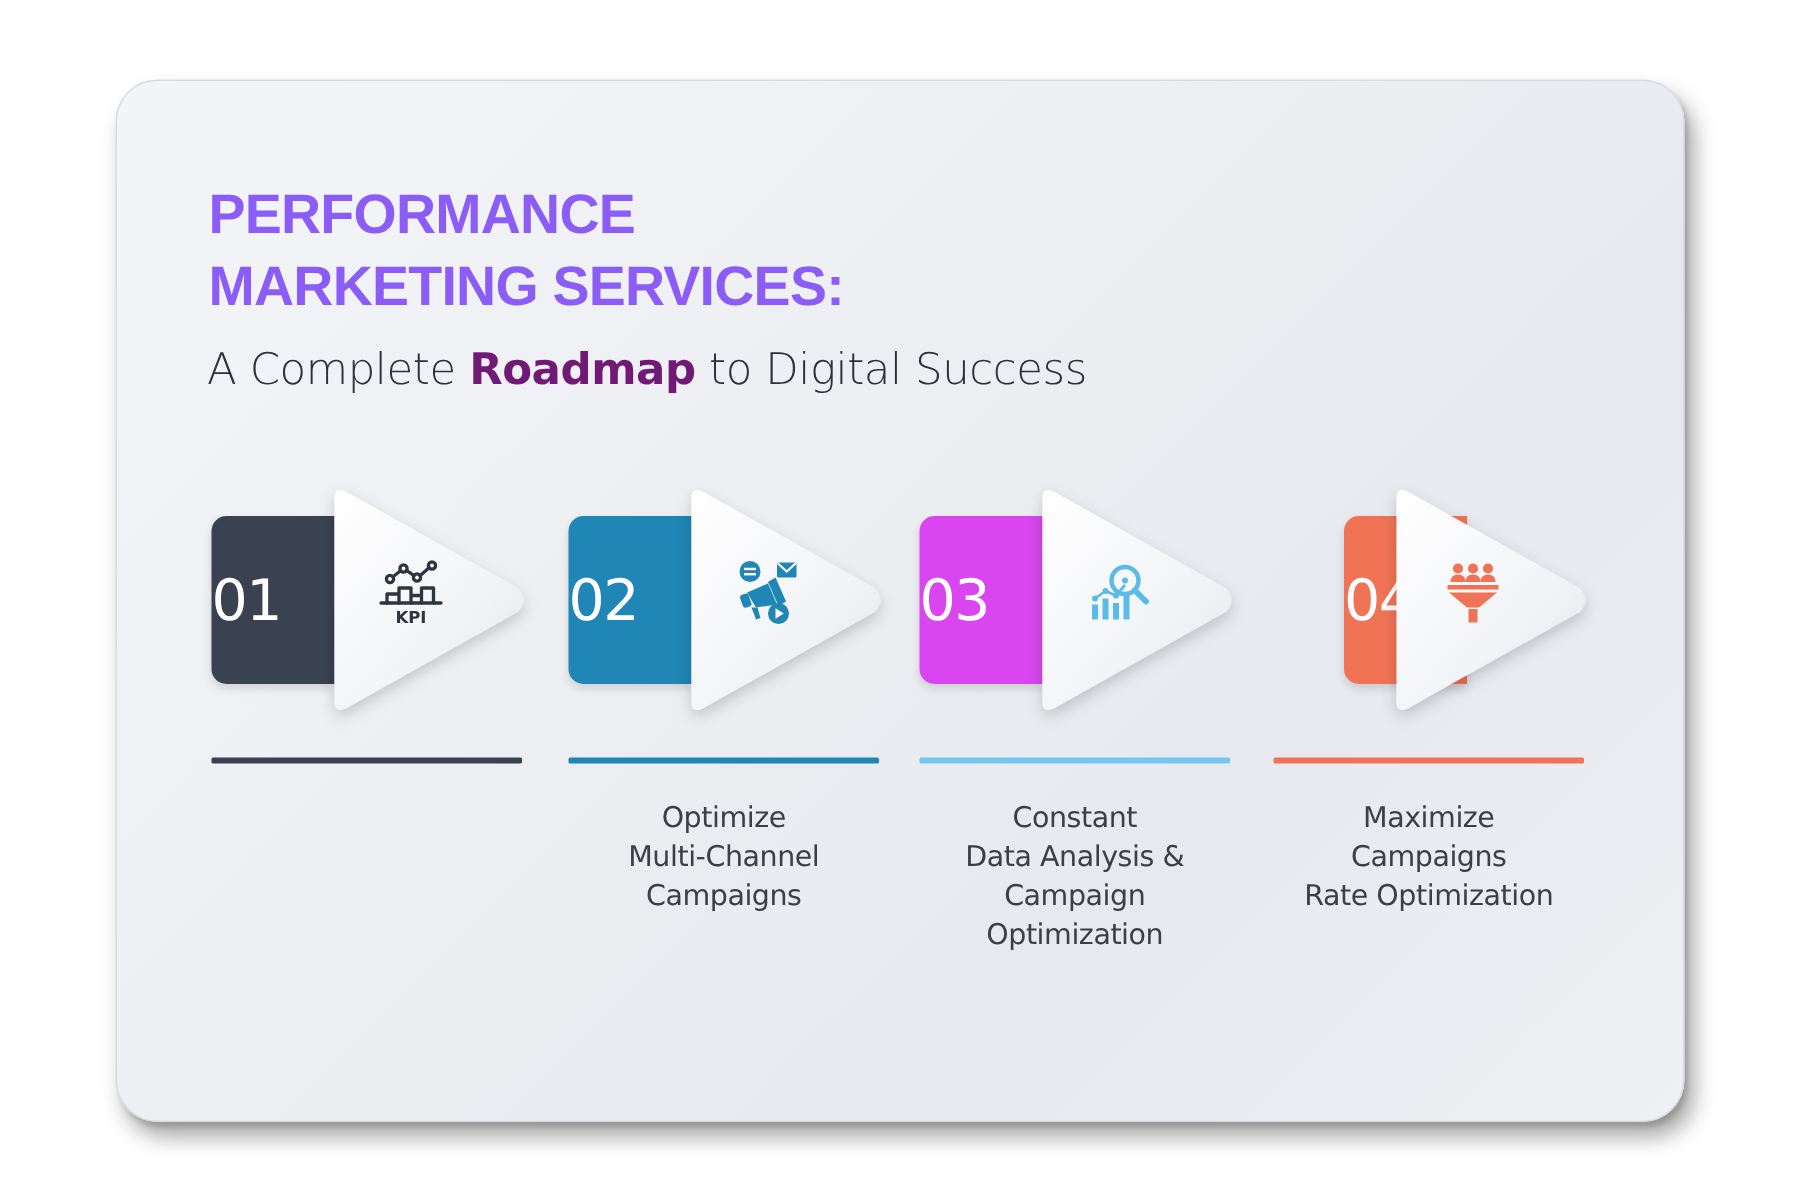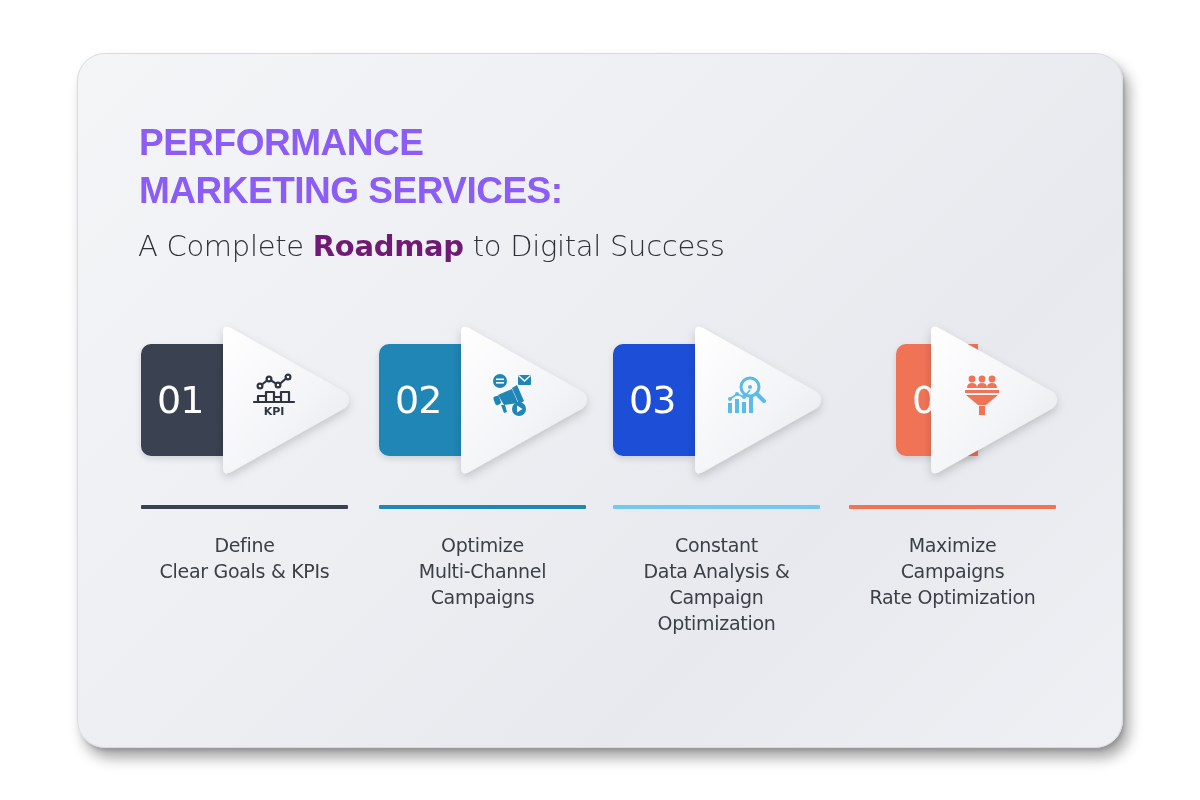--- a/index.html
+++ b/index.html
@@ -44,21 +44,21 @@
     top: 326px;
     width: 220px;
     height: 320px;
   }
   .num-box {
     position: absolute;
     left: 0; top: 18px;
     width: 82px; height: 112px;
     border-radius: 10px 0 0 10px;
     display: flex; align-items: center; justify-content: flex-start;
-    padding-left: 16px;
+    padding-left: 0;
     color: #ffffff;
     font-family: "DejaVu Sans", sans-serif;
     font-size: 38px;
     font-weight: normal;
     letter-spacing: -1px;
     box-shadow: 0 3px 6px rgba(0,0,0,0.12);
   }
   .tri {
     position: absolute;
     left: 76px; top: 0;
@@ -130,24 +130,20 @@
         <circle cx="19" cy="8" r="2.4"></circle>
         <circle cx="28" cy="14" r="2.4"></circle>
         <circle cx="38" cy="6" r="2.4"></circle>
       <path d="M12 13.5 L17 9.5 M21 9.3 L26 12.7 M30 12.8 L36 7.5"></path>
       <path d="M4 31 H44"></path>
       <path d="M8 31 V25 H16 V31 M16 31 V21 H24 V31 M24 31 V26 H31 V31 M31 31 V21 H39 V31"></path>
       <text x="24" y="44" text-anchor="middle" font-family="DejaVu Sans, sans-serif" font-weight="bold" font-size="11" fill="#2e3440" stroke="none">KPI</text>
     </svg>
   </div>
   <div class="rule" style="background:#3a4150;"></div>
-  <div class="label">
-    <span>Define</span>
-    <span>Clear Goals &amp; KPIs</span>
-  </div>
 </div>
 
 <div class="step" style="left:379px;">
   <div class="num-box" style="background:#1f86b6;">
     <span>02</span>
   </div>
   <div class="tri">
     <svg viewBox="0 0 136 148">
         <path d="M6 6 Q6 -2 14 2 L128 66 Q136 74 128 82 L14 146 Q6 150 6 142 Z" fill="url(#triGrad)" filter="url(#triShadow)"></path>
       </svg>
@@ -169,21 +165,21 @@
   </div>
   <div class="rule" style="background:#1f86b6;"></div>
   <div class="label">
     <span>Optimize</span>
     <span>Multi-Channel</span>
     <span>Campaigns</span>
   </div>
 </div>
 
 <div class="step" style="left:613px;">
-  <div class="num-box" style="background:#1d4ed8;">
+  <div class="num-box" style="background:#d946ef;">
     <span>03</span>
   </div>
   <div class="tri">
     <svg viewBox="0 0 136 148">
         <path d="M6 6 Q6 -2 14 2 L128 66 Q136 74 128 82 L14 146 Q6 150 6 142 Z" fill="url(#triGrad)" filter="url(#triShadow)"></path>
       </svg>
   </div>
   <div class="icon">
     <svg viewBox="0 0 48 48" fill="#5bbbe8" stroke="#5bbbe8">
       <circle cx="28" cy="16" r="9" fill="none" stroke-width="3"></circle>

